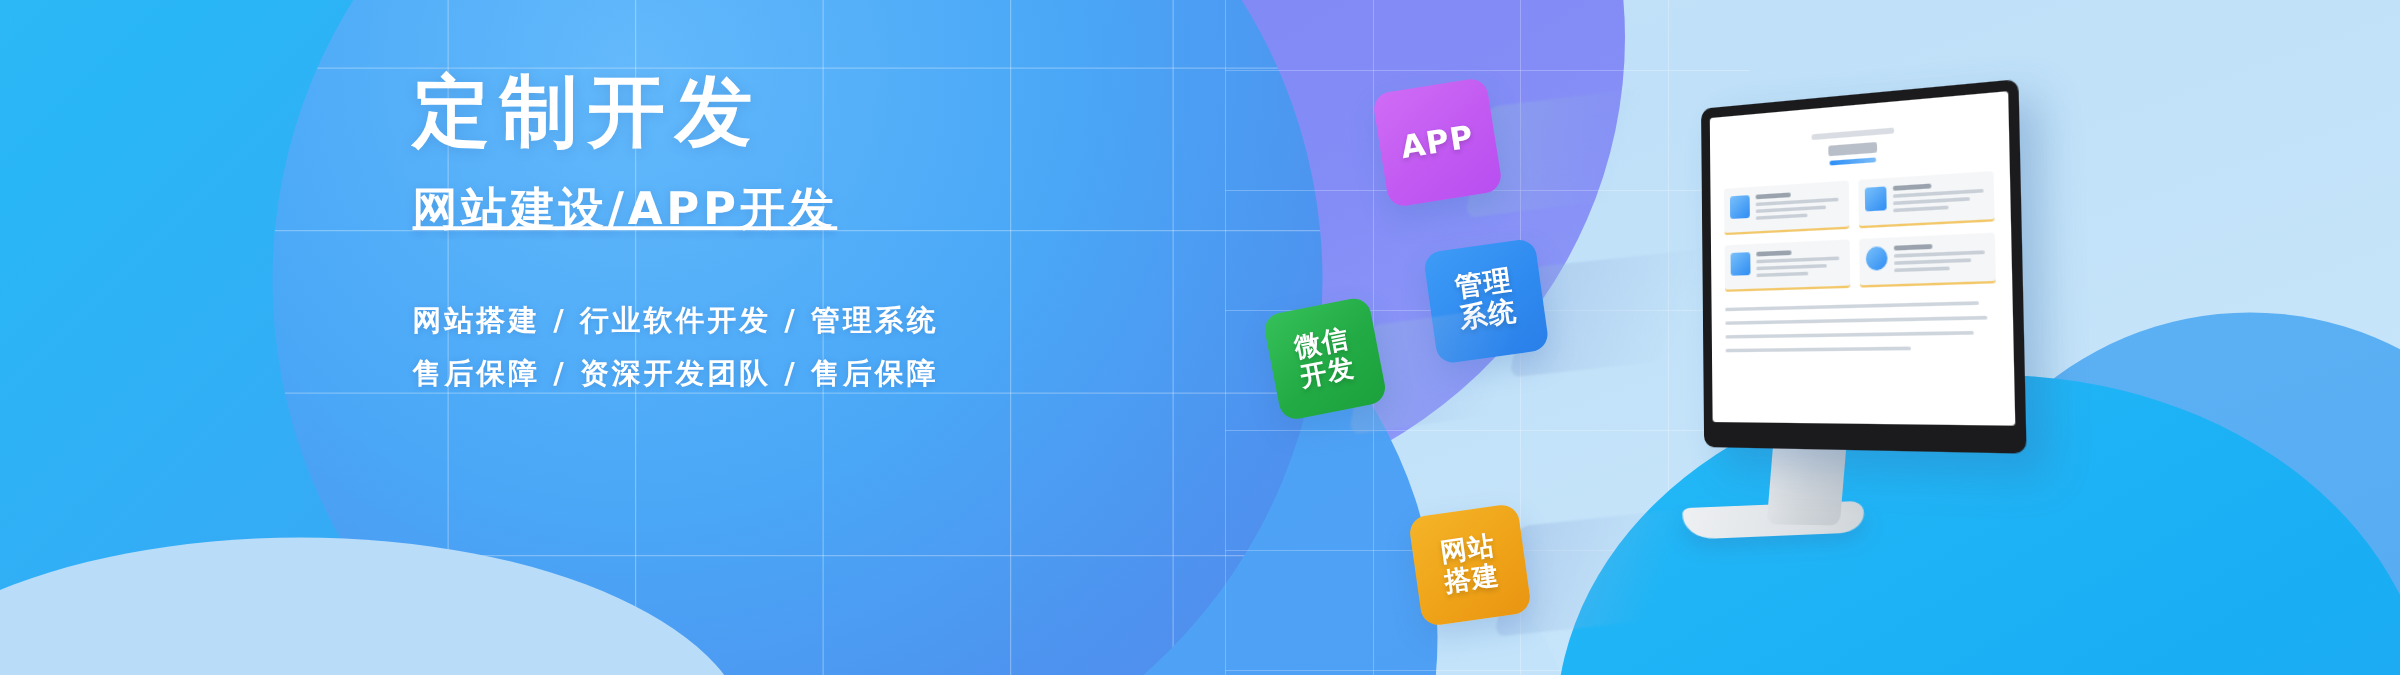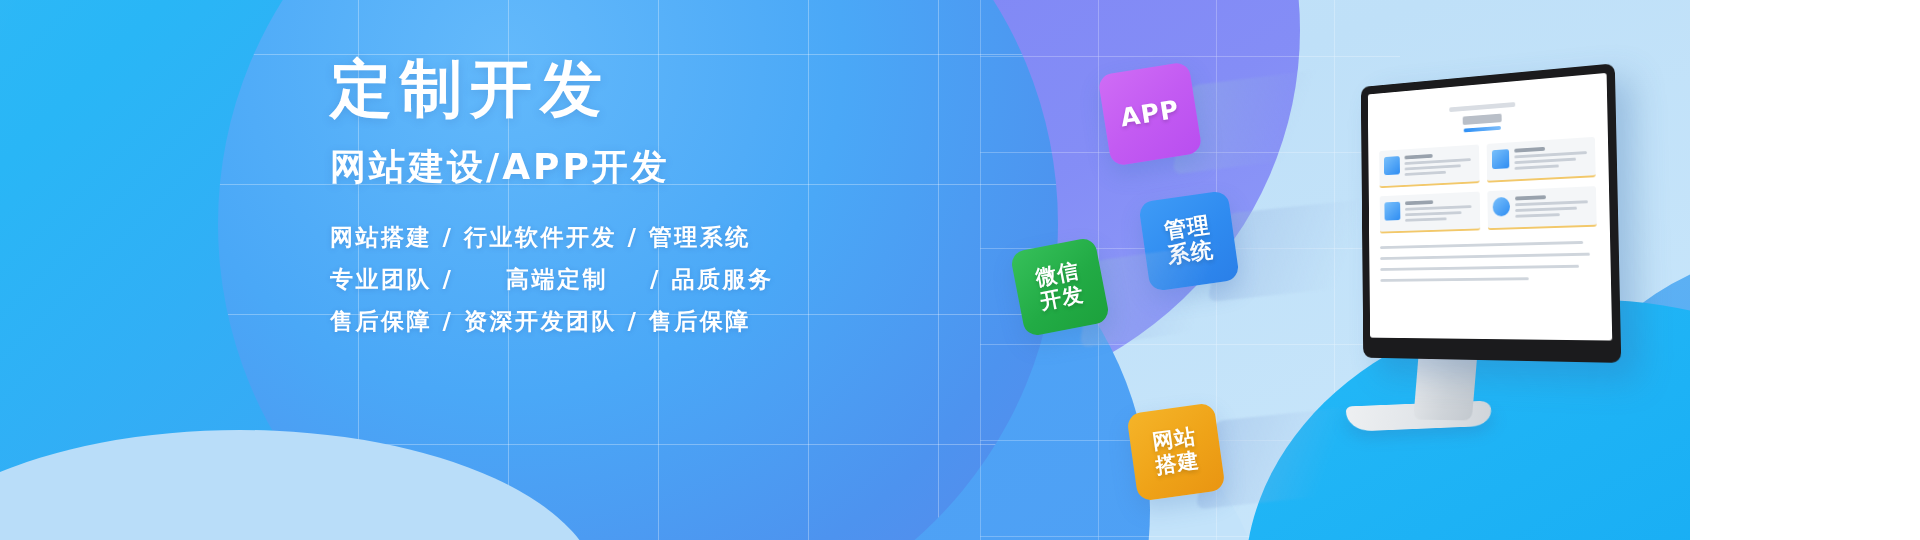--- a/index.html
+++ b/index.html
@@ -1,21 +1,21 @@
 <!DOCTYPE html>
 <html><head>
 <meta charset="utf-8">
 <style>
   * { margin:0; padding:0; box-sizing:border-box; }
   html,body { background:#fff; }
   body { font-family:"Liberation Sans","DejaVu Sans",sans-serif; }
 
   .banner{
     position:relative;
-    width:1690px; height:540px;
+    width:1920px; height:540px;
     overflow:hidden;
     background:#bfe1f7;
   }
 
   
   .bg{ position:absolute; inset:0; overflow:hidden; }
 
   .bg-base{
     position:absolute; inset:0;
     background:linear-gradient(160deg,#c6e4fa 0%,#bfe0f8 45%,#cae7fb 100%);
@@ -115,23 +115,24 @@
     letter-spacing:8px; line-height:1.05;
     text-shadow:0 2px 10px rgba(40,90,170,.22);
   }
 
   .subtitle{
     margin-top:22px;
     font-family:"DejaVu Sans","Liberation Sans",sans-serif;
     font-size:36px; font-weight:700; color:#ffffff;
     letter-spacing:3px;
     text-shadow:0 2px 8px rgba(40,90,170,.22);
-  }
-
-  .features{ margin-top:24px; }
+    text-decoration:underline;
+  }
+
+  .features{ margin-top:44px; }
   .feature-line{
     font-family:"DejaVu Sans","Liberation Sans",sans-serif;
     font-size:23px; font-weight:600; color:#ffffff;
     letter-spacing:2.5px; line-height:42px;
     white-space:pre;
     text-shadow:0 1px 5px rgba(40,90,170,.28);
   }
 
   
   .tag{
@@ -282,21 +283,20 @@
     <div class="blob-bottom-right-2"></div>
     <div class="blob-bottom-right"></div>
     <div class="blob-bottom-left"></div>
   </div>
 
   <div class="copy">
     <div class="title">定制开发</div>
     <div class="subtitle">网站建设/APP开发</div>
     <div class="features">
       <div class="feature-line">网站搭建 / 行业软件开发 / 管理系统</div>
-      <div class="feature-line">专业团队 /     高端定制    / 品质服务</div>
       <div class="feature-line">售后保障 / 资深开发团队 / 售后保障</div>
     </div>
   </div>
 
   <div class="tag-shadow shadow-app"></div>
   <div class="tag tag-app">
     <span>APP</span>
   </div>
 
   <div class="tag-shadow shadow-mgmt"></div>

